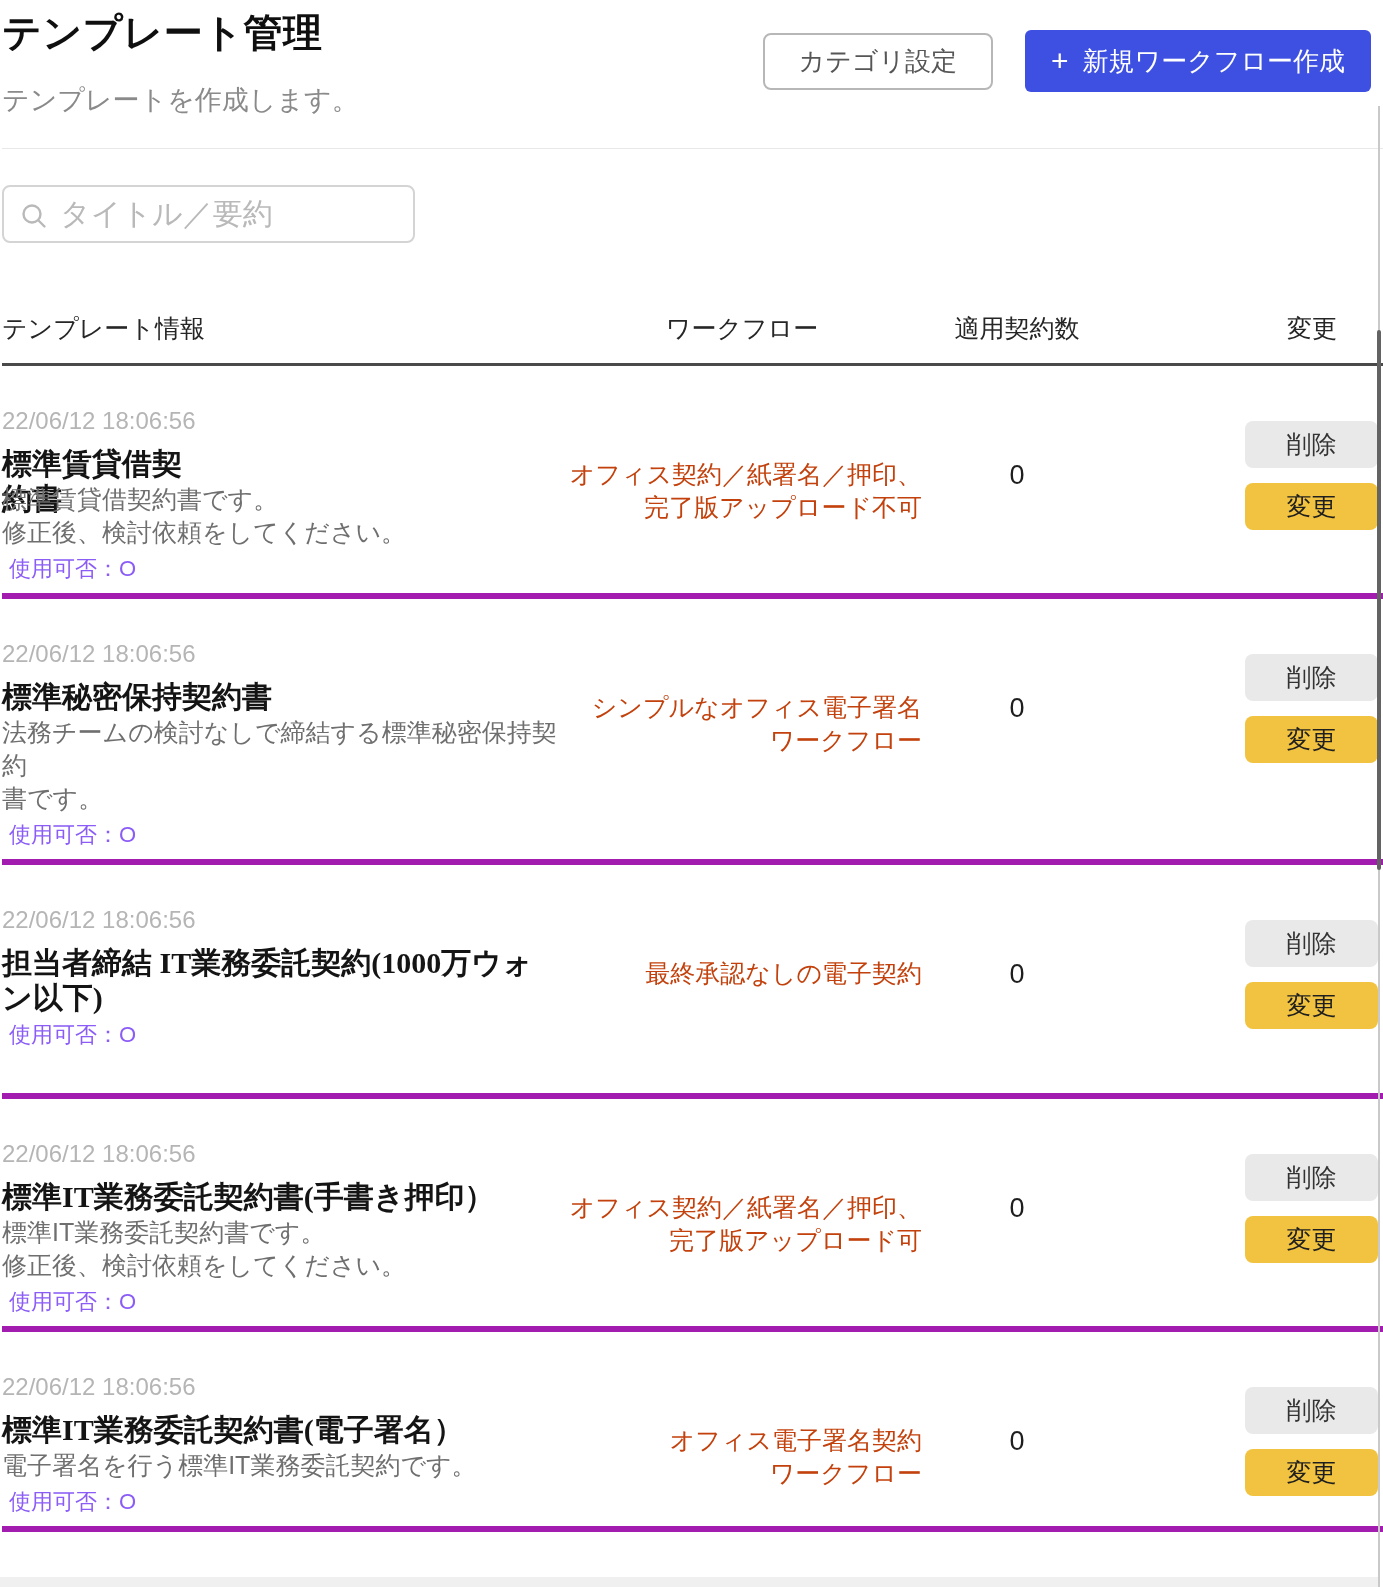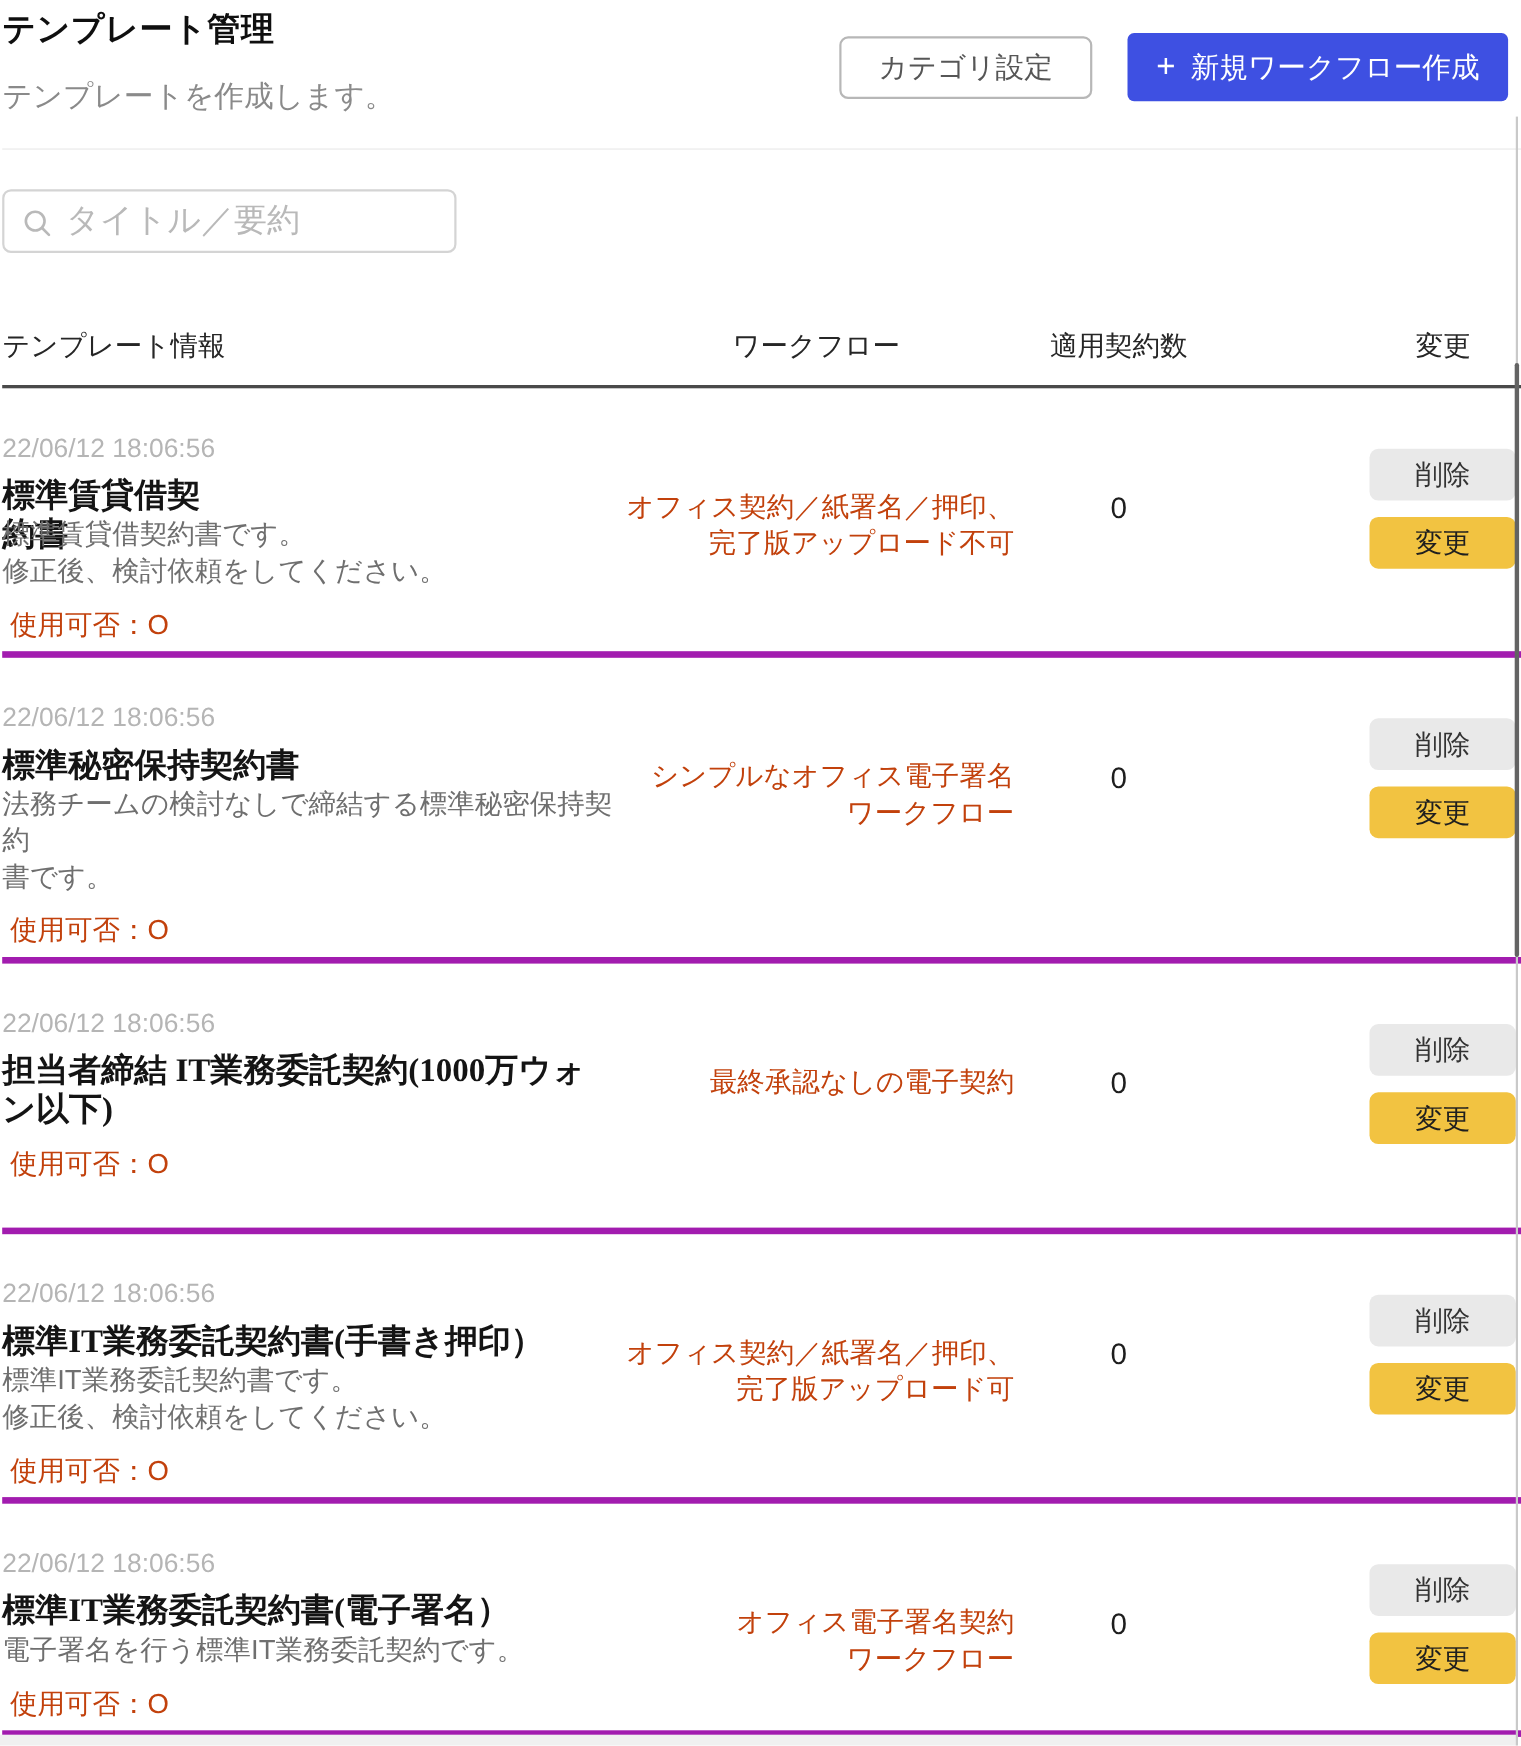--- a/index.html
+++ b/index.html
@@ -10,21 +10,21 @@
     height: 1587px;
     overflow: hidden;
     background: #ffffff;
     font-family: "Liberation Sans", "DejaVu Sans", sans-serif;
     color: #1c1c1c;
   }
   .page { position: relative; width: 100%; height: 100%; padding-left: 2px; }
 
   
   .page-header { position: relative; padding-top: 6px; }
-  .page-title { font-size: 30px; font-weight: 700; color: #0f0f0f; letter-spacing: 0.5px; }
+  .page-title { font-size: 39px; font-weight: 700; color: #0f0f0f; letter-spacing: 0.5px; }
   .page-subtitle { margin-top: 22px; font-size: 27px; color: #8a8a8a; }
   .header-actions {
     position: absolute; top: 30px; right: 12px;
     display: flex; align-items: center; gap: 32px;
   }
   .btn-category {
     height: 57px; padding: 0 34px;
     background: #ffffff; border: 2px solid #b7b7b7; border-radius: 8px;
     font-size: 26px; color: #565656; cursor: pointer;
     font-family: inherit;
@@ -84,21 +84,21 @@
   .row-title {
     margin-top: 10px; font-size: 30px; font-weight: 600;
     color: #141414; line-height: 35px; font-family: Liberation Serif, serif;
   }
   
   .row:nth-child(1) .row-title { width: 196px; height: 35px; overflow: visible; }
   .row-desc {
     margin-top: 2px; font-size: 25px; color: #6f6f6f;
     line-height: 33px; white-space: pre-line;
   }
-  .row-avail { margin-top: 16px; padding-left: 7px; font-size: 25px; color: #c2410c; line-height: 32px; }
+  .row-avail { margin-top: 4px; padding-left: 7px; font-size: 22px; color: #8b5cf6; line-height: 32px; }
 
   .cell-workflow {
     margin-top: 52px; text-align: right;
     font-size: 25px; color: #c2410c; line-height: 33px; white-space: pre-line;
   }
   .cell-count { margin-top: 54px; text-align: center; font-size: 27px; color: #1e1e1e; }
 
   .cell-actions {
     display: flex; flex-direction: column; align-items: flex-end;
     gap: 15px; padding: 15px 5px 0 0;

